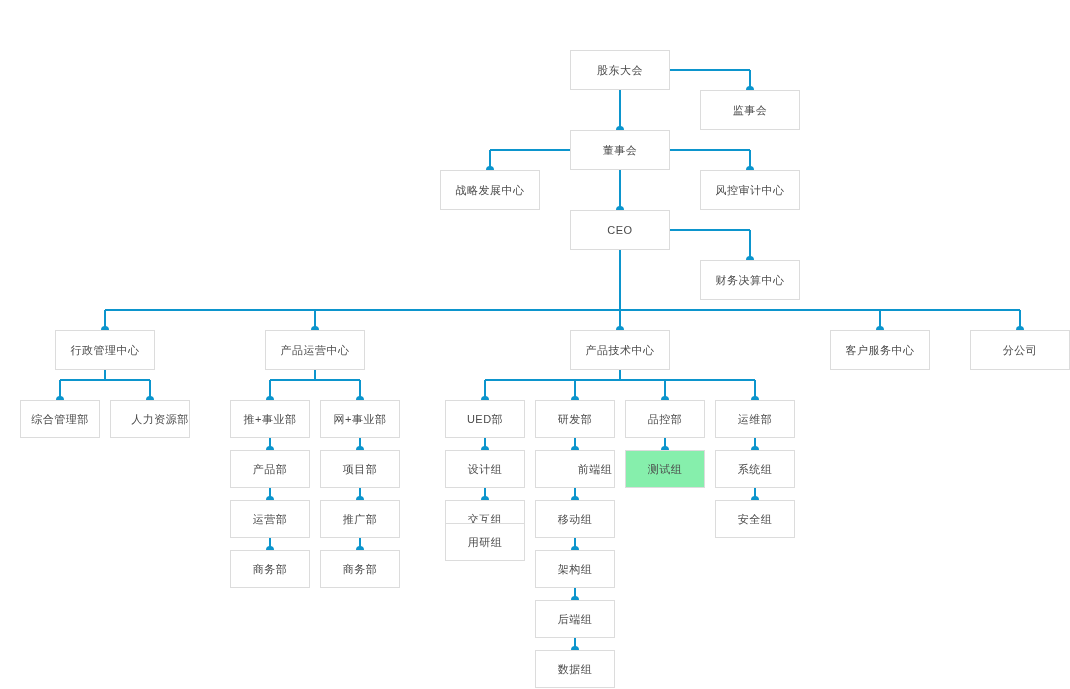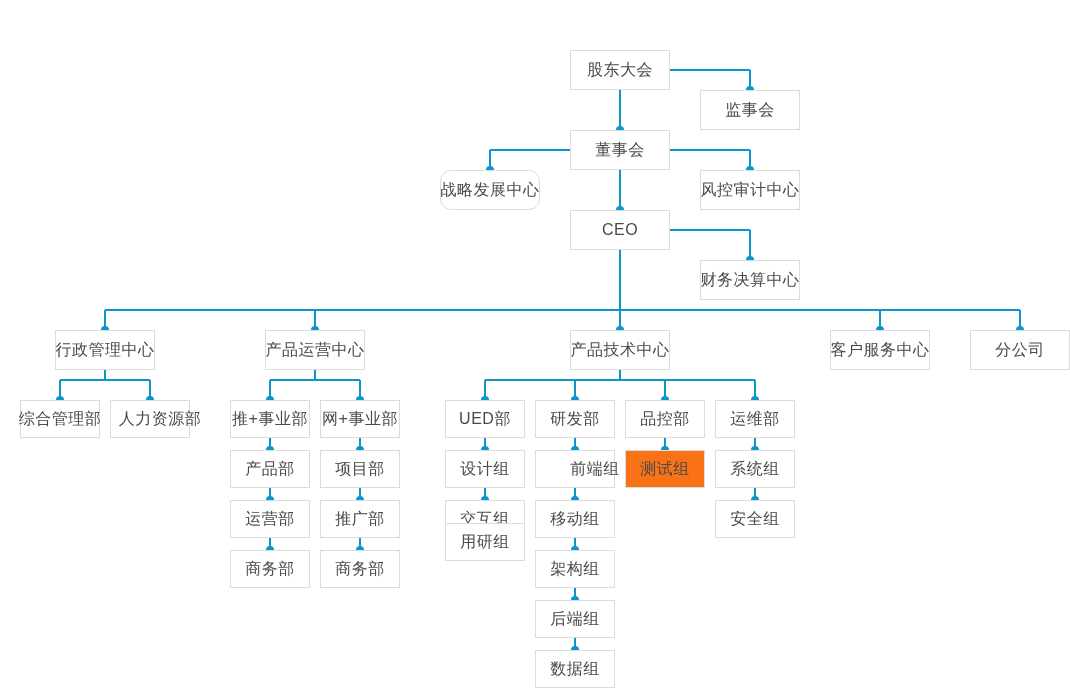--- a/index.html
+++ b/index.html
@@ -27,21 +27,21 @@
   }
   .node {
     position: absolute;
     box-sizing: border-box;
     background: #ffffff;
     border: 1px solid #dcdcdc;
     display: flex;
     align-items: center;
     justify-content: center;
     color: #4a4a4a;
-    font-size: 16px;
+    font-size: 11px;
     line-height: 1;
     letter-spacing: 0.5px;
     white-space: nowrap;
     z-index: 2;
   }
   .node-label {
     display: block;
   }
 </style>
 </head>
@@ -137,21 +137,21 @@
   <div id="node-layer">
       <div class="node" style="left: 570px; top: 50px; width: 100px; height: 40px; border-color: rgb(220, 220, 220); background: rgb(255, 255, 255); color: rgb(74, 74, 74);">
         <span class="node-label">股东大会</span>
       </div>
       <div class="node" style="left: 700px; top: 90px; width: 100px; height: 40px; border-color: rgb(220, 220, 220); background: rgb(255, 255, 255); color: rgb(74, 74, 74);">
         <span class="node-label">监事会</span>
       </div>
       <div class="node" style="left: 570px; top: 130px; width: 100px; height: 40px; border-color: rgb(220, 220, 220); background: rgb(255, 255, 255); color: rgb(74, 74, 74);">
         <span class="node-label">董事会</span>
       </div>
-      <div class="node" style="left: 440px; top: 170px; width: 100px; height: 40px; border-color: rgb(220, 220, 220); background: rgb(255, 255, 255); color: rgb(74, 74, 74); border-radius: 11px;">
+      <div class="node" style="left: 440px; top: 170px; width: 100px; height: 40px; border-color: rgb(220, 220, 220); background: rgb(255, 255, 255); color: rgb(74, 74, 74);">
         <span class="node-label">战略发展中心</span>
       </div>
       <div class="node" style="left: 700px; top: 170px; width: 100px; height: 40px; border-color: rgb(220, 220, 220); background: rgb(255, 255, 255); color: rgb(74, 74, 74);">
         <span class="node-label">风控审计中心</span>
       </div>
       <div class="node" style="left: 570px; top: 210px; width: 100px; height: 40px; border-color: rgb(220, 220, 220); background: rgb(255, 255, 255); color: rgb(74, 74, 74);">
         <span class="node-label">CEO</span>
       </div>
       <div class="node" style="left: 700px; top: 260px; width: 100px; height: 40px; border-color: rgb(220, 220, 220); background: rgb(255, 255, 255); color: rgb(74, 74, 74);">
         <span class="node-label">财务决算中心</span>
@@ -212,21 +212,21 @@
       </div>
       <div class="node" style="left: 715px; top: 400px; width: 80px; height: 38px; border-color: rgb(220, 220, 220); background: rgb(255, 255, 255); color: rgb(74, 74, 74);">
         <span class="node-label">运维部</span>
       </div>
       <div class="node" style="left: 445px; top: 450px; width: 80px; height: 38px; border-color: rgb(220, 220, 220); background: rgb(255, 255, 255); color: rgb(74, 74, 74);">
         <span class="node-label">设计组</span>
       </div>
       <div class="node" style="left: 535px; top: 450px; width: 80px; height: 38px; border-color: rgb(220, 220, 220); background: rgb(255, 255, 255); color: rgb(74, 74, 74); padding-left: 40px;">
         <span class="node-label">前端组</span>
       </div>
-      <div class="node" style="left: 625px; top: 450px; width: 80px; height: 38px; border-color: rgb(220, 220, 220); background: #f97316; color: rgb(74, 74, 74);">
+      <div class="node" style="left: 625px; top: 450px; width: 80px; height: 38px; border-color: rgb(220, 220, 220); background: #86efac; color: rgb(74, 74, 74);">
         <span class="node-label">测试组</span>
       </div>
       <div class="node" style="left: 715px; top: 450px; width: 80px; height: 38px; border-color: rgb(220, 220, 220); background: rgb(255, 255, 255); color: rgb(74, 74, 74);">
         <span class="node-label">系统组</span>
       </div>
       <div class="node" style="left: 445px; top: 500px; width: 80px; height: 38px; border-color: rgb(220, 220, 220); background: rgb(255, 255, 255); color: rgb(74, 74, 74);">
         <span class="node-label">交互组</span>
       </div>
       <div class="node" style="left: 535px; top: 500px; width: 80px; height: 38px; border-color: rgb(220, 220, 220); background: rgb(255, 255, 255); color: rgb(74, 74, 74);">
         <span class="node-label">移动组</span>

